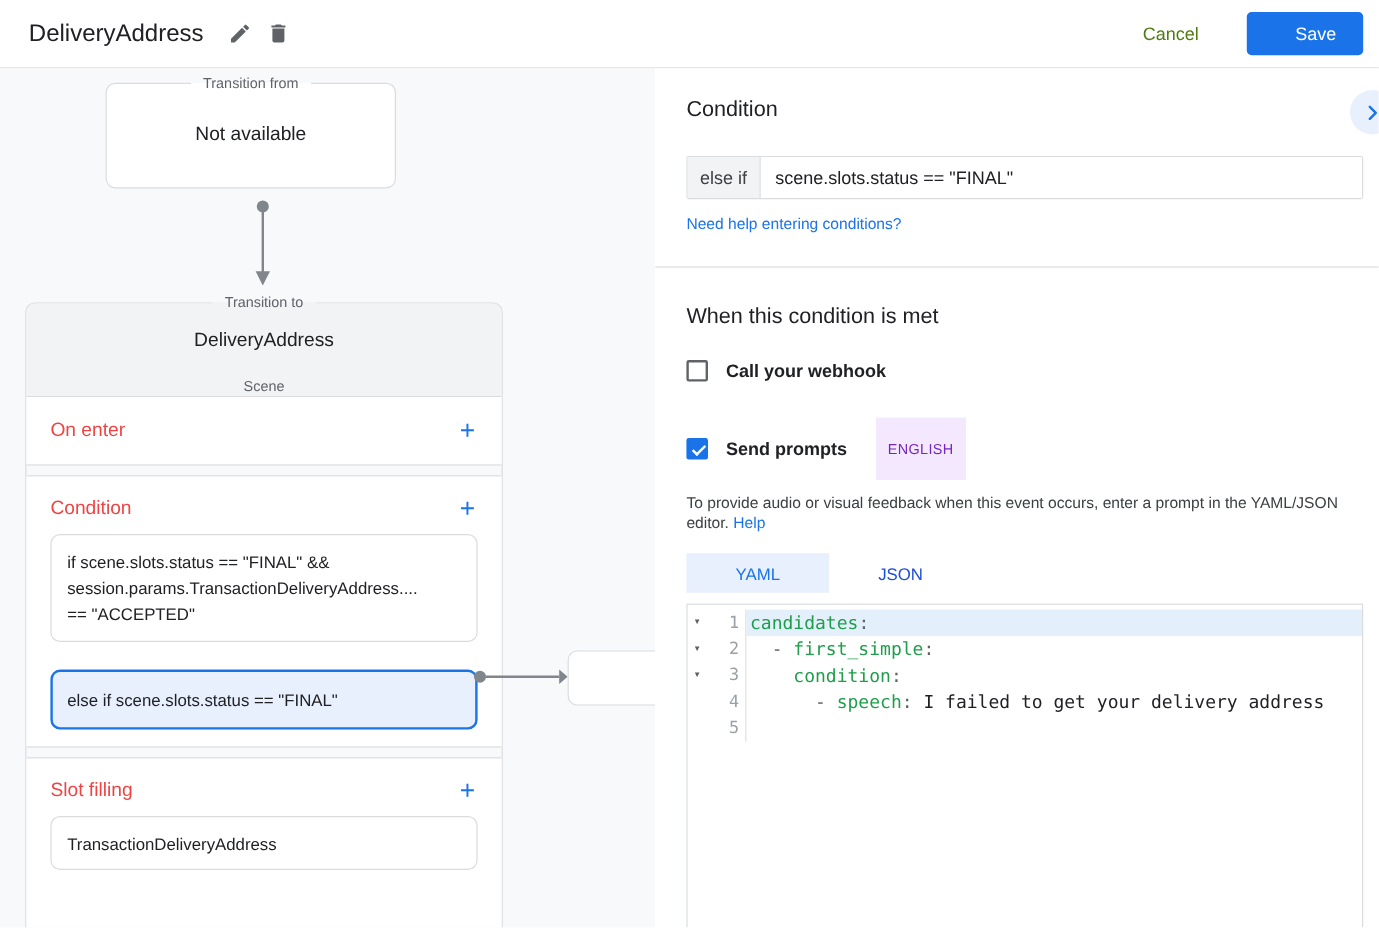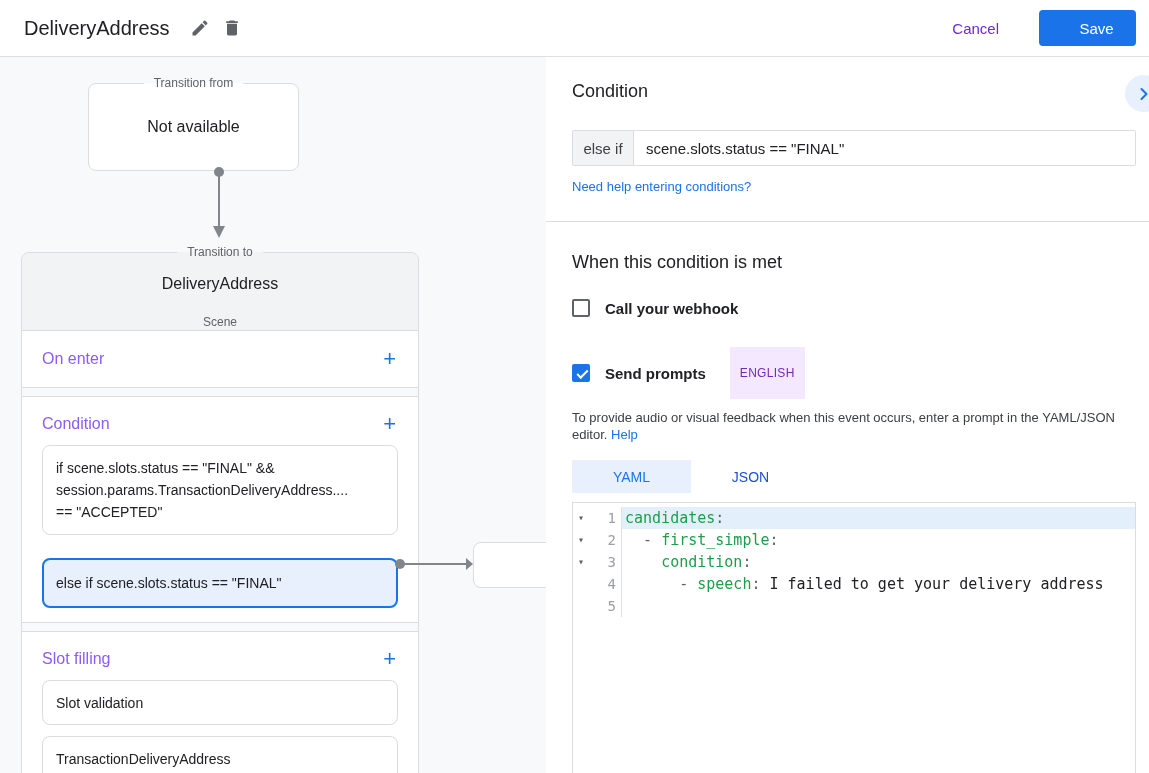--- a/index.html
+++ b/index.html
@@ -7,53 +7,53 @@
     font-family:"Liberation Sans", sans-serif; color:#202124; }
 
   
   .topbar { height:57px; display:flex; align-items:center; padding:0 13px 0 24px;
     border-bottom:1px solid #e0e0e0; background:#fff; }
   .topbar-title { font-size:20px; color:#202124; }
   .icon-btn { background:none; border:none; cursor:pointer; padding:6px; display:flex; align-items:center; }
   .icon-btn svg { fill:#5f6368; }
   .edit-btn { margin-left:14px; }
   .spacer { flex:1; }
-  .cancel-btn { background:none; border:none; color:#6d28d9; font-size:15px; font-weight:500;
+  .cancel-btn { background:none; border:none; color:#4d7c0f; font-size:15px; font-weight:500;
     font-family:inherit; cursor:pointer; margin-right:40px; }
   .save-btn { background:#1a73e8; color:#fff; border:none; border-radius:4px; width:97px; height:36px;
     font-size:15px; font-weight:500; font-family:inherit; cursor:pointer;padding-left:18px; }
 
   
   .main { display:flex; height:716px; }
   .canvas { position:relative; width:546px; height:716px; background:#f8f9fa; overflow:hidden; flex:none; }
   .panel { position:relative; flex:1; background:#fff; padding:0 13px 0 26px; overflow:hidden; }
 
   
-  .tf-box { position:absolute; left:88px; top:26px; width:211px; height:88px; background:#fff;
+  .tf-box { position:absolute; left:88px; top:12px; width:242px; height:88px; background:#fff;
     border:1px solid #dadce0; border-radius:8px; display:flex; align-items:center; justify-content:center; }
   .legend { position:absolute; top:-8px; left:50%; transform:translateX(-50%); padding:0 10px;
     font-size:12px; color:#5f6368; white-space:nowrap; background:linear-gradient(#f8f9fa 50%, #fff 50%); }
   .tf-value { font-size:16px; color:#202124; }
   .v-arrow { position:absolute; left:209px; top:105px; }
   .h-arrow { position:absolute; left:394px; top:497px; }
 
   .scene-card { position:absolute; left:21px; top:195px; width:398px; bottom:-2px;
     border:1px solid #dadce0; border-radius:8px 8px 0 0; background:#f8f9fa; }
   .card-legend { background:linear-gradient(#f8f9fa 50%, #f1f3f4 50%); }
   .card-header { height:78px; background:#f1f3f4; border-bottom:1px solid #dadce0;
     border-radius:8px 8px 0 0; text-align:center; padding-top:22px; }
   .card-header .scene-name { font-size:16px; color:#202124; }
   .card-header .scene-type { font-size:12px; color:#5f6368; margin-top:22px; }
   .card-gap { height:8px; }
   .card-section { background:#fff; }
   .sec-onenter { height:57px; display:flex; align-items:center; padding:0 20px; border-bottom:1px solid #dadce0; }
   .sec-cond { border-top:1px solid #dadce0; border-bottom:1px solid #dadce0; padding:6px 20px 14px; }
   .sec-slot { border-top:1px solid #dadce0; padding:6px 20px 14px; min-height:160px; }
   .sec-head { display:flex; align-items:center; justify-content:space-between; height:42px; }
-  .sec-label { font-size:16px; color:#8b5cf6; }
+  .sec-label { font-size:16px; color:#ef4444; }
   .plus-btn { background:none; border:none; color:#1a73e8; font-size:22px; font-weight:300;
     cursor:pointer; line-height:1; padding:0 2px; font-family:inherit; }
   .cond-box { border:1px solid #dadce0; border-radius:8px; background:#fff; padding:11px 13px;
     font-size:14px; line-height:22px; color:#202124; }
   .cond-box.selected { border:2px solid #1a73e8; background:#e8f0fe; margin-top:23px; padding:12px 12px; }
   .slot-box { border:1px solid #dadce0; border-radius:8px; background:#fff; height:45px;
     display:flex; align-items:center; padding:0 13px; font-size:14px; margin-bottom:11px; }
   .target-box { position:absolute; left:473px; top:485px; width:92px; height:46px; background:#fff;
     border:1px solid #dadce0; border-radius:8px; }
 
@@ -167,23 +167,20 @@
       </div>
 
       <div class="card-gap"></div>
 
       <div class="card-section sec-slot">
         <div class="sec-head">
           <span class="sec-label">Slot filling</span>
           <button class="plus-btn">+</button>
         </div>
         <div class="slot-box">
-          <span>Slot validation</span>
-        </div>
-        <div class="slot-box">
           <span>TransactionDeliveryAddress</span>
         </div>
       </div>
     </div>
 
     <svg class="h-arrow" width="86" height="20">
       <circle cx="6" cy="10" r="5" fill="#80868b"></circle>
       <line x1="6" y1="10" x2="72" y2="10" stroke="#80868b" stroke-width="2"></line>
       <polygon points="72,4 72,16 79,10" fill="#80868b"></polygon>
     </svg>

